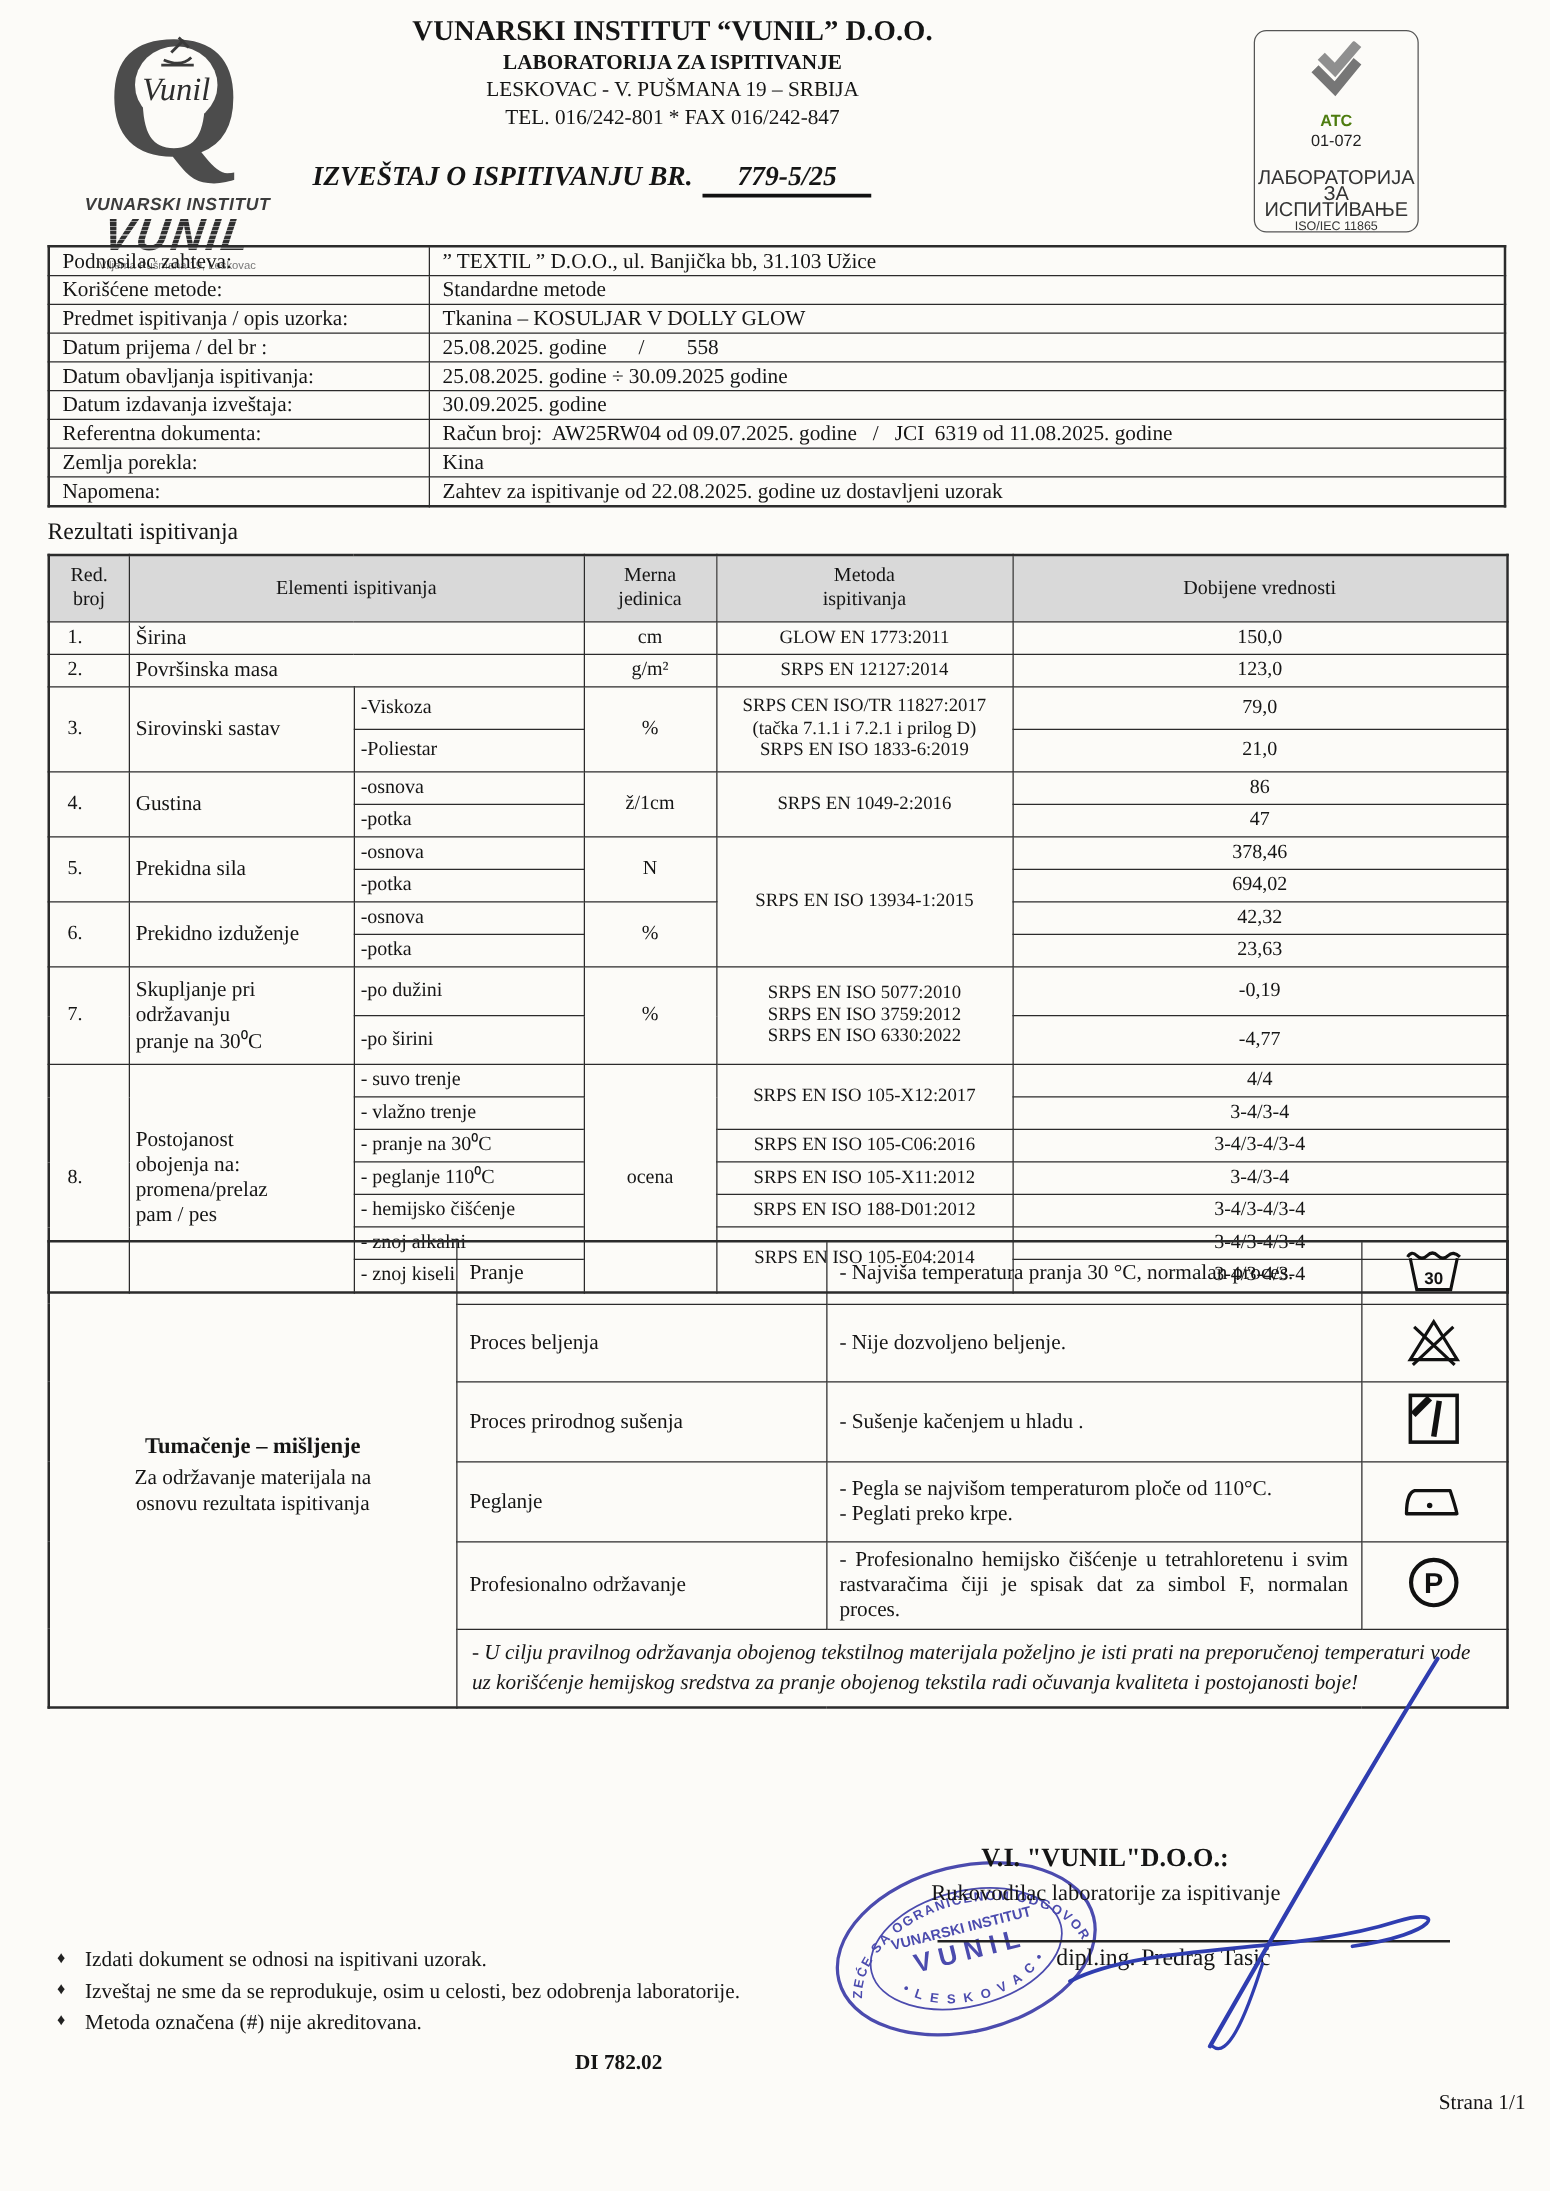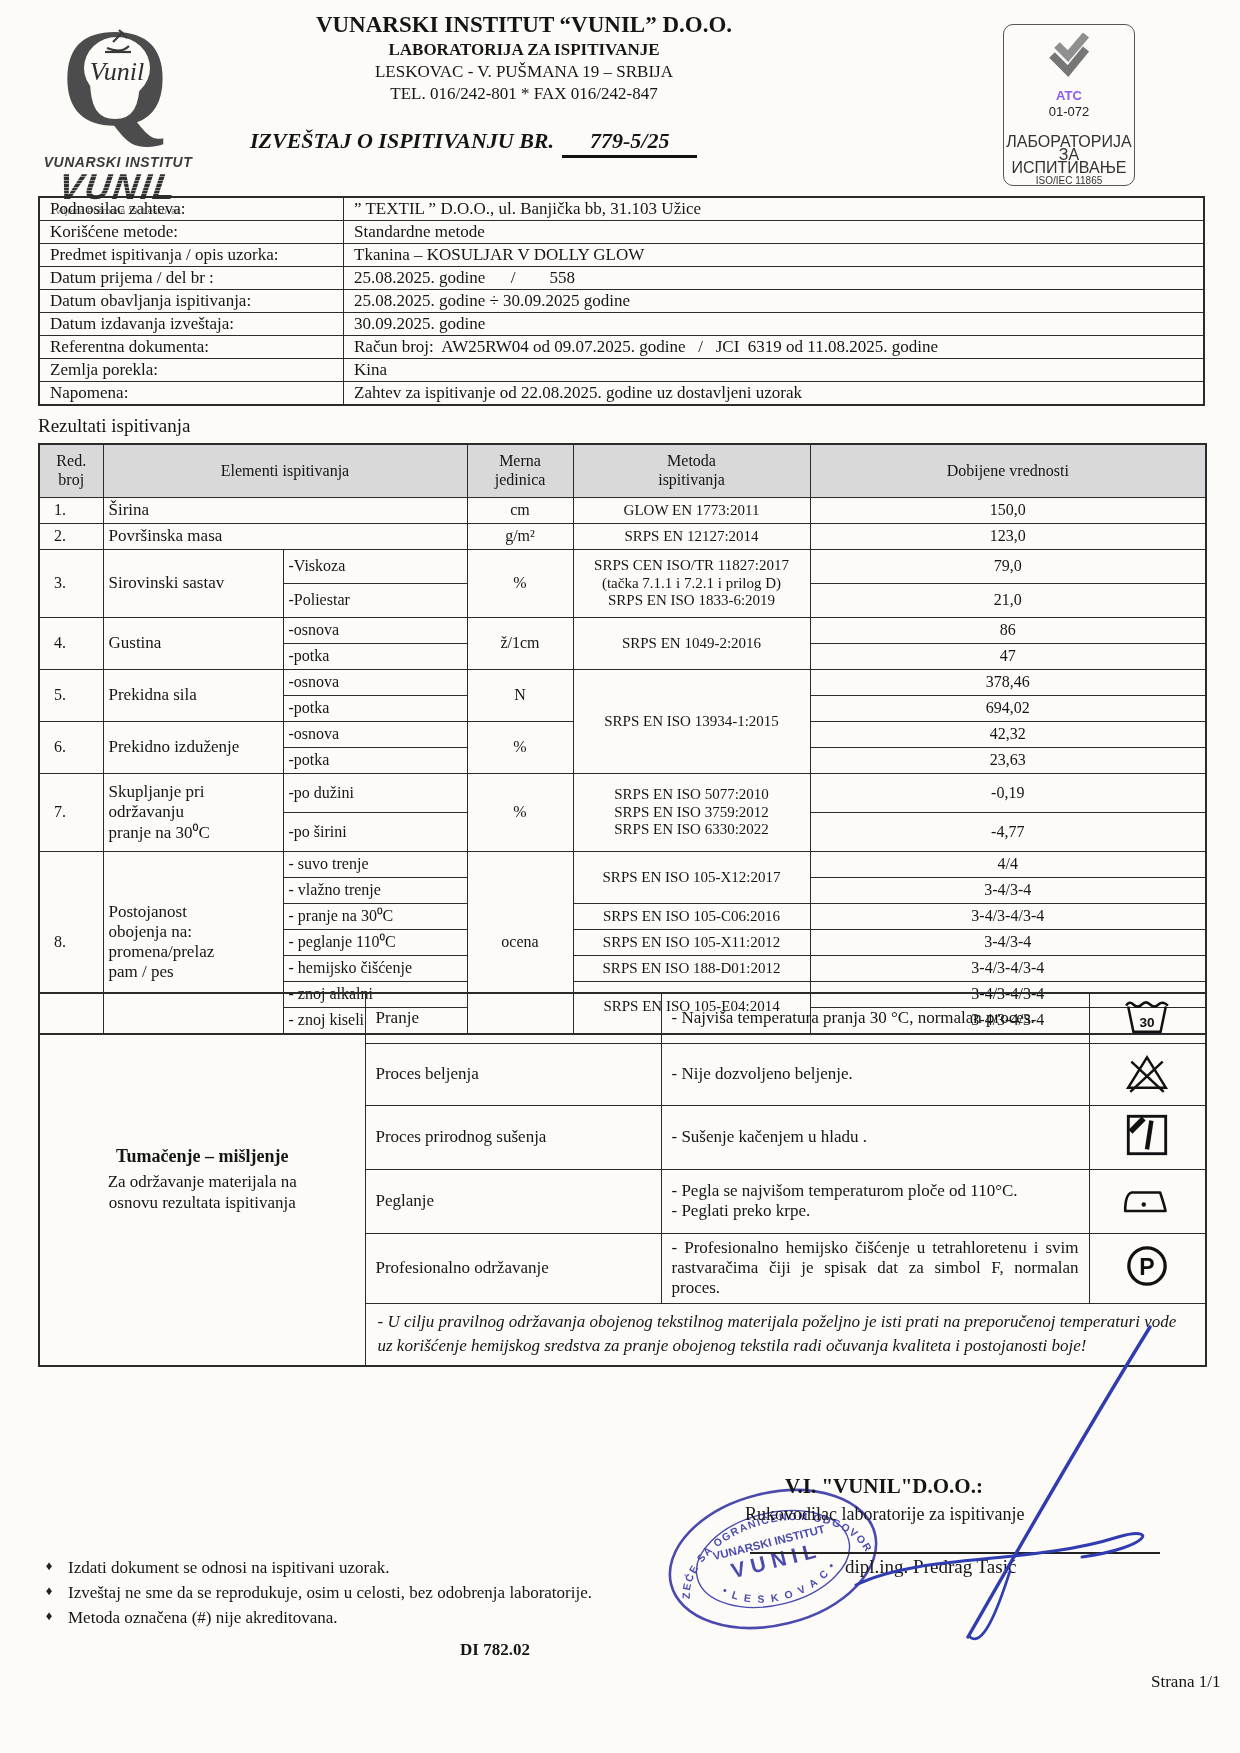--- a/index.html
+++ b/index.html
@@ -2,35 +2,35 @@
 <html><head>
 <meta charset="utf-8">
 <style>
   html,body{margin:0;padding:0;background:#e8e8e8;}
   .page{
     position:relative;width:1240px;height:1753px;margin:0 auto;
     background:#fcfbf8;color:#151515;overflow:hidden;
     font-family:"Liberation Serif", serif;
   }
   
-  .logo-block{position:absolute;left:18px;top:8px;width:200px;text-align:center;}
+  .logo-block{position:absolute;left:42px;top:8px;width:200px;text-align:center;}
   .logo-inst{font-family:"Liberation Sans",sans-serif;font-style:italic;font-weight:bold;font-size:14px;color:#3c3c3c;letter-spacing:.5px;margin-top:2px;}
   .logo-brand{font-family:"Liberation Sans",sans-serif;font-style:italic;font-weight:900;font-size:36px;line-height:34px;color:#3a3a3a;letter-spacing:2px;transform:skewX(-8deg);}
   @supports ((-webkit-background-clip:text) or (background-clip:text)){
     .logo-brand{background:repeating-linear-gradient(0deg,#2f2f2f 0 2.5px,#9a9a9a 2.5px 3.5px);-webkit-background-clip:text;background-clip:text;color:transparent;}
   }
   .logo-addr{font-family:"Liberation Sans",sans-serif;font-size:9px;color:#777;margin-top:2px;}
-  .head-center{position:absolute;left:254px;top:12px;width:540px;text-align:center;}
+  .head-center{position:absolute;left:268px;top:12px;width:540px;text-align:center;}
   .h-company{font-weight:bold;font-size:23px;}
   .h-lab{font-weight:bold;font-size:17px;margin-top:2px;}
   .h-addr,.h-tel{font-size:17px;margin-top:2px;}
   .report-title{position:absolute;left:250px;top:128px;width:580px;text-align:left;font-weight:bold;font-style:italic;font-size:22px;}
   .report-no{display:inline-block;border-bottom:3.5px solid #111;padding:0 28px 1px 28px;margin-left:8px;}
   .atc-badge{position:absolute;left:1003px;top:24px;width:130px;height:160px;border:1.6px solid #555;border-radius:10px;text-align:center;font-family:"Liberation Sans",sans-serif;}
-  .atc-name{font-weight:bold;font-size:13px;color:#8b5cf6;margin-top:1px;}
+  .atc-name{font-weight:bold;font-size:13px;color:#4d7c0f;margin-top:1px;}
   .atc-code{font-size:13px;color:#222;margin-top:1px;}
   .atc-l1,.atc-l2{font-size:16px;font-weight:normal;color:#333;line-height:13px;}
   .atc-l3{font-size:10px;color:#333;margin-top:1px;}
   .atc-bottom{margin-top:16px;}
   
   table{border-collapse:collapse;}
   .info-table{position:absolute;left:38px;top:196px;width:1167px;border:2.5px solid #2b2b2b;}
   .info-table td{border:1.4px solid #2b2b2b;font-size:17px;padding:1px 10px;height:20px;white-space:pre-wrap;}
   .info-table td.lbl{width:283px;}
   .section-title{position:absolute;left:38px;top:415px;font-size:19px;}

